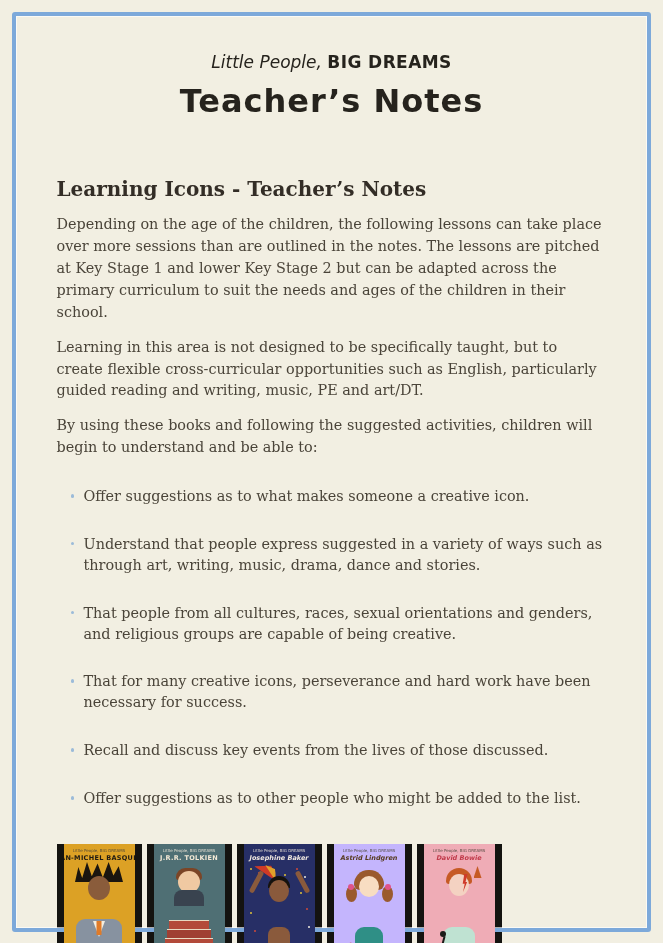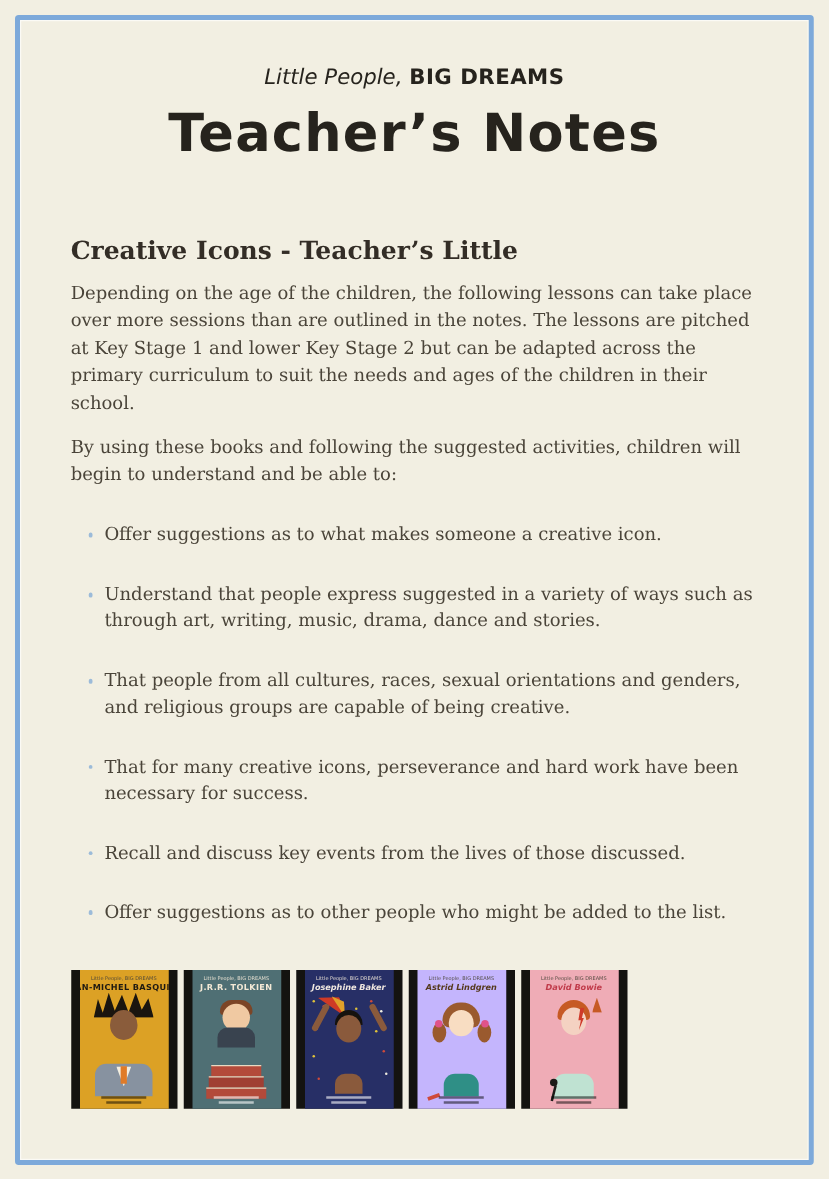--- a/index.html
+++ b/index.html
@@ -15,21 +15,21 @@
     border:4px solid #7da9da;border-radius:3px;
     box-shadow:inset 0 0 0 1px rgba(255,255,255,.65);
     pointer-events:none;
   }
   header{text-align:center;padding-top:52px;}
   .logo{font-size:17px;color:#26231d;font-family:"DejaVu Sans", sans-serif;}
   .logo-script{font-style:italic;font-weight:500;}
   .logo-bold{font-weight:800;letter-spacing:.4px;}
   .doc-title{
     font-family:"DejaVu Sans", sans-serif;
-    font-weight:700;font-size:42px;line-height:1.1;
+    font-weight:700;font-size:32px;line-height:1.1;
     margin:12px 0 0;color:#26231d;letter-spacing:1px;
   }
   .content{width:550px;margin:0 auto;}
   .section-heading{
     margin:58px 0 0;font-size:20px;font-weight:700;color:#332d26;
   }
   .content p{font-size:14.4px;line-height:1.52;margin:13px 0 0;}
   ul.bullets{list-style:none;margin:17px 0 0;padding:0 0 0 14px;}
   ul.bullets li{
     position:relative;padding-left:13px;font-size:14.4px;line-height:1.45;
@@ -117,23 +117,24 @@
 
 <header>
   <div class="logo">
     <span class="logo-script">Little People,</span>
     <span class="logo-bold">BIG DREAMS</span>
   </div>
   <h1 class="doc-title">Teacher’s Notes</h1>
 </header>
 
 <main class="content">
-  <h2 class="section-heading">Creative Icons - Teacher’s Little</h2>
+  <h2 class="section-heading">Learning Icons - Teacher’s Notes</h2>
 
   <p>Depending on the age of the children, the following lessons can take place over more sessions than are outlined in the notes. The lessons are pitched at Key Stage 1 and lower Key Stage 2 but can be adapted across the primary curriculum to suit the needs and ages of the children in their school.</p>
+  <p>Learning in this area is not designed to be specifically taught, but to create flexible cross-curricular opportunities such as English, particularly guided reading and writing, music, PE and art/DT.</p>
   <p>By using these books and following the suggested activities, children will begin to understand and be able to:</p>
 
   <ul class="bullets">
     <li><span class="dot"></span><span>Offer suggestions as to what makes someone a creative icon.</span></li>
     <li><span class="dot"></span><span>Understand that people express suggested in a variety of ways such as through art, writing, music, drama, dance and stories.</span></li>
     <li><span class="dot"></span><span>That people from all cultures, races, sexual orientations and genders, and religious groups are capable of being creative.</span></li>
     <li><span class="dot"></span><span>That for many creative icons, perseverance and hard work have been necessary for success.</span></li>
     <li><span class="dot"></span><span>Recall and discuss key events from the lives of those discussed.</span></li>
     <li><span class="dot"></span><span>Offer suggestions as to other people who might be added to the list.</span></li>
   </ul>

